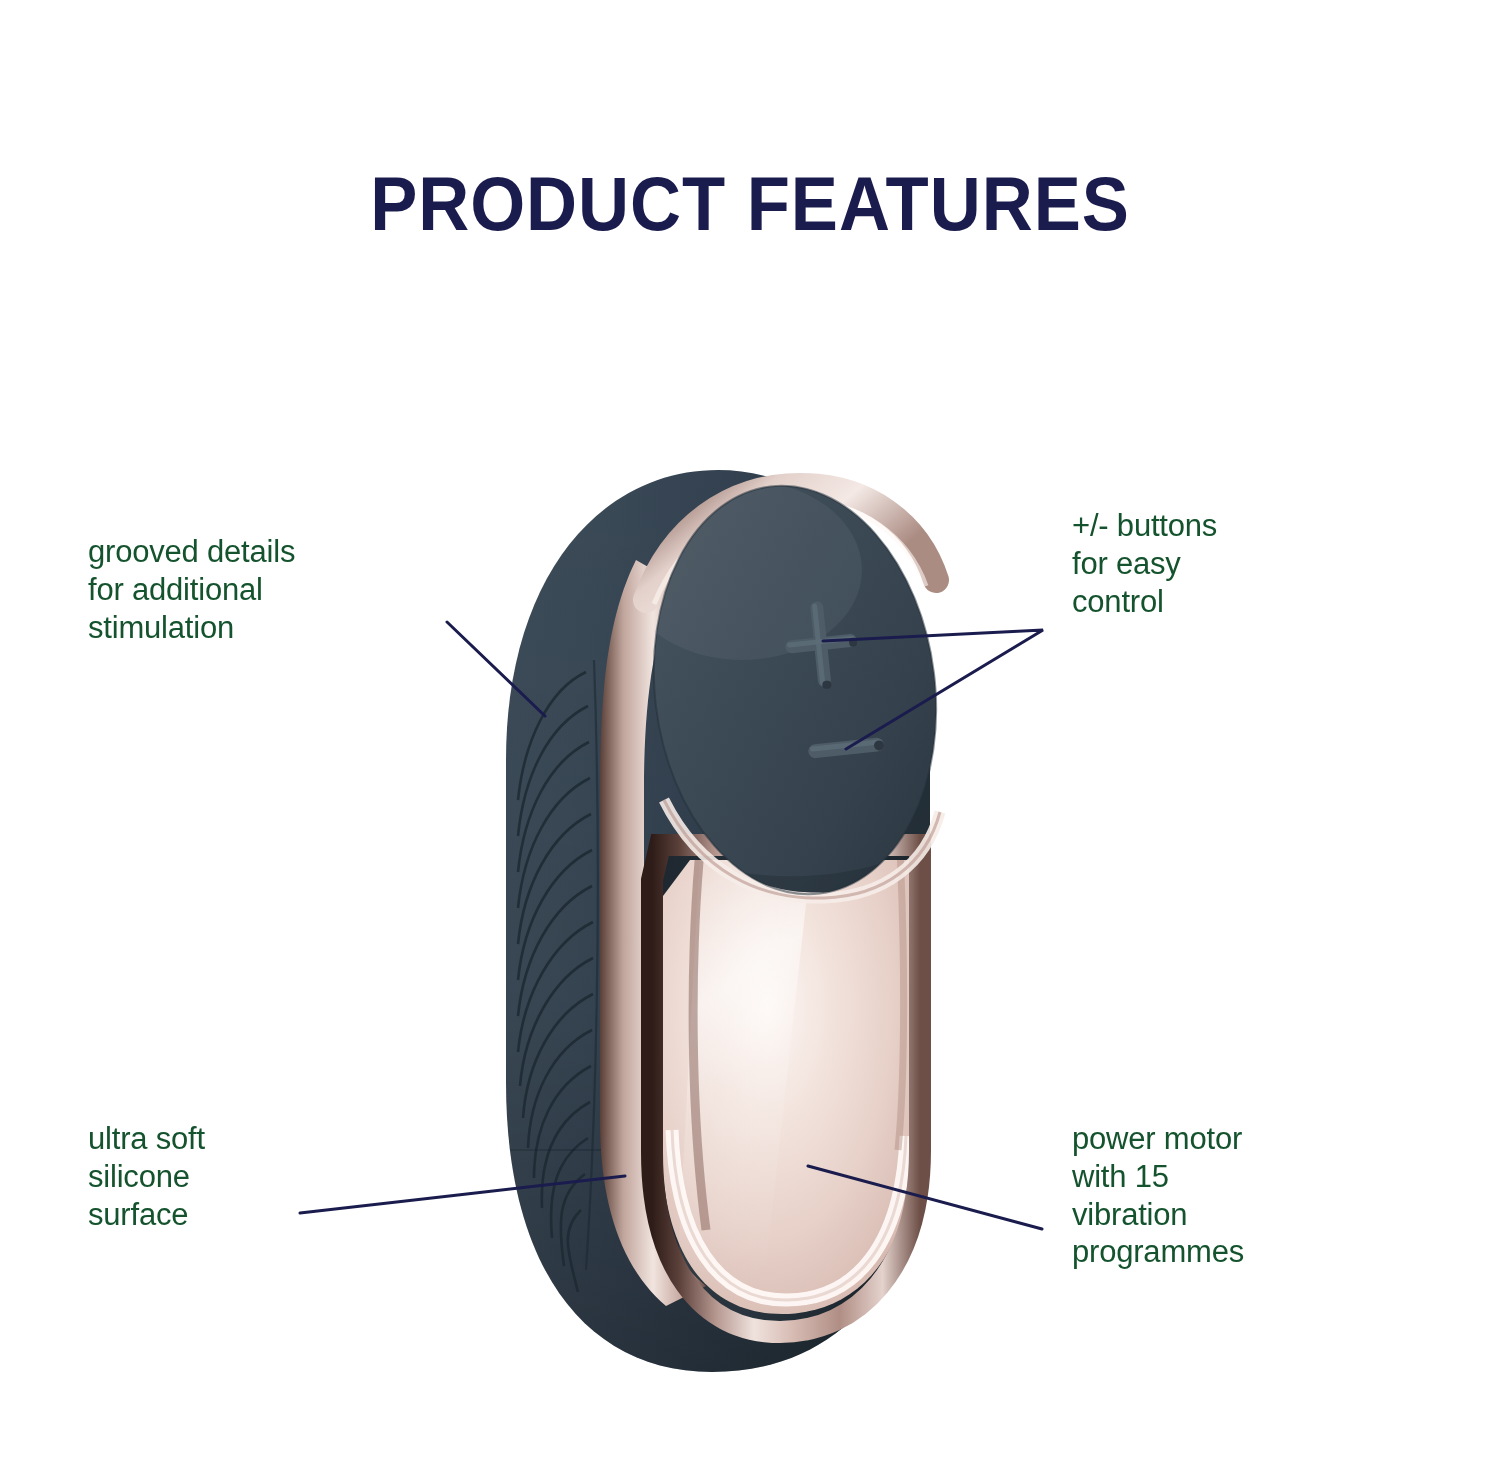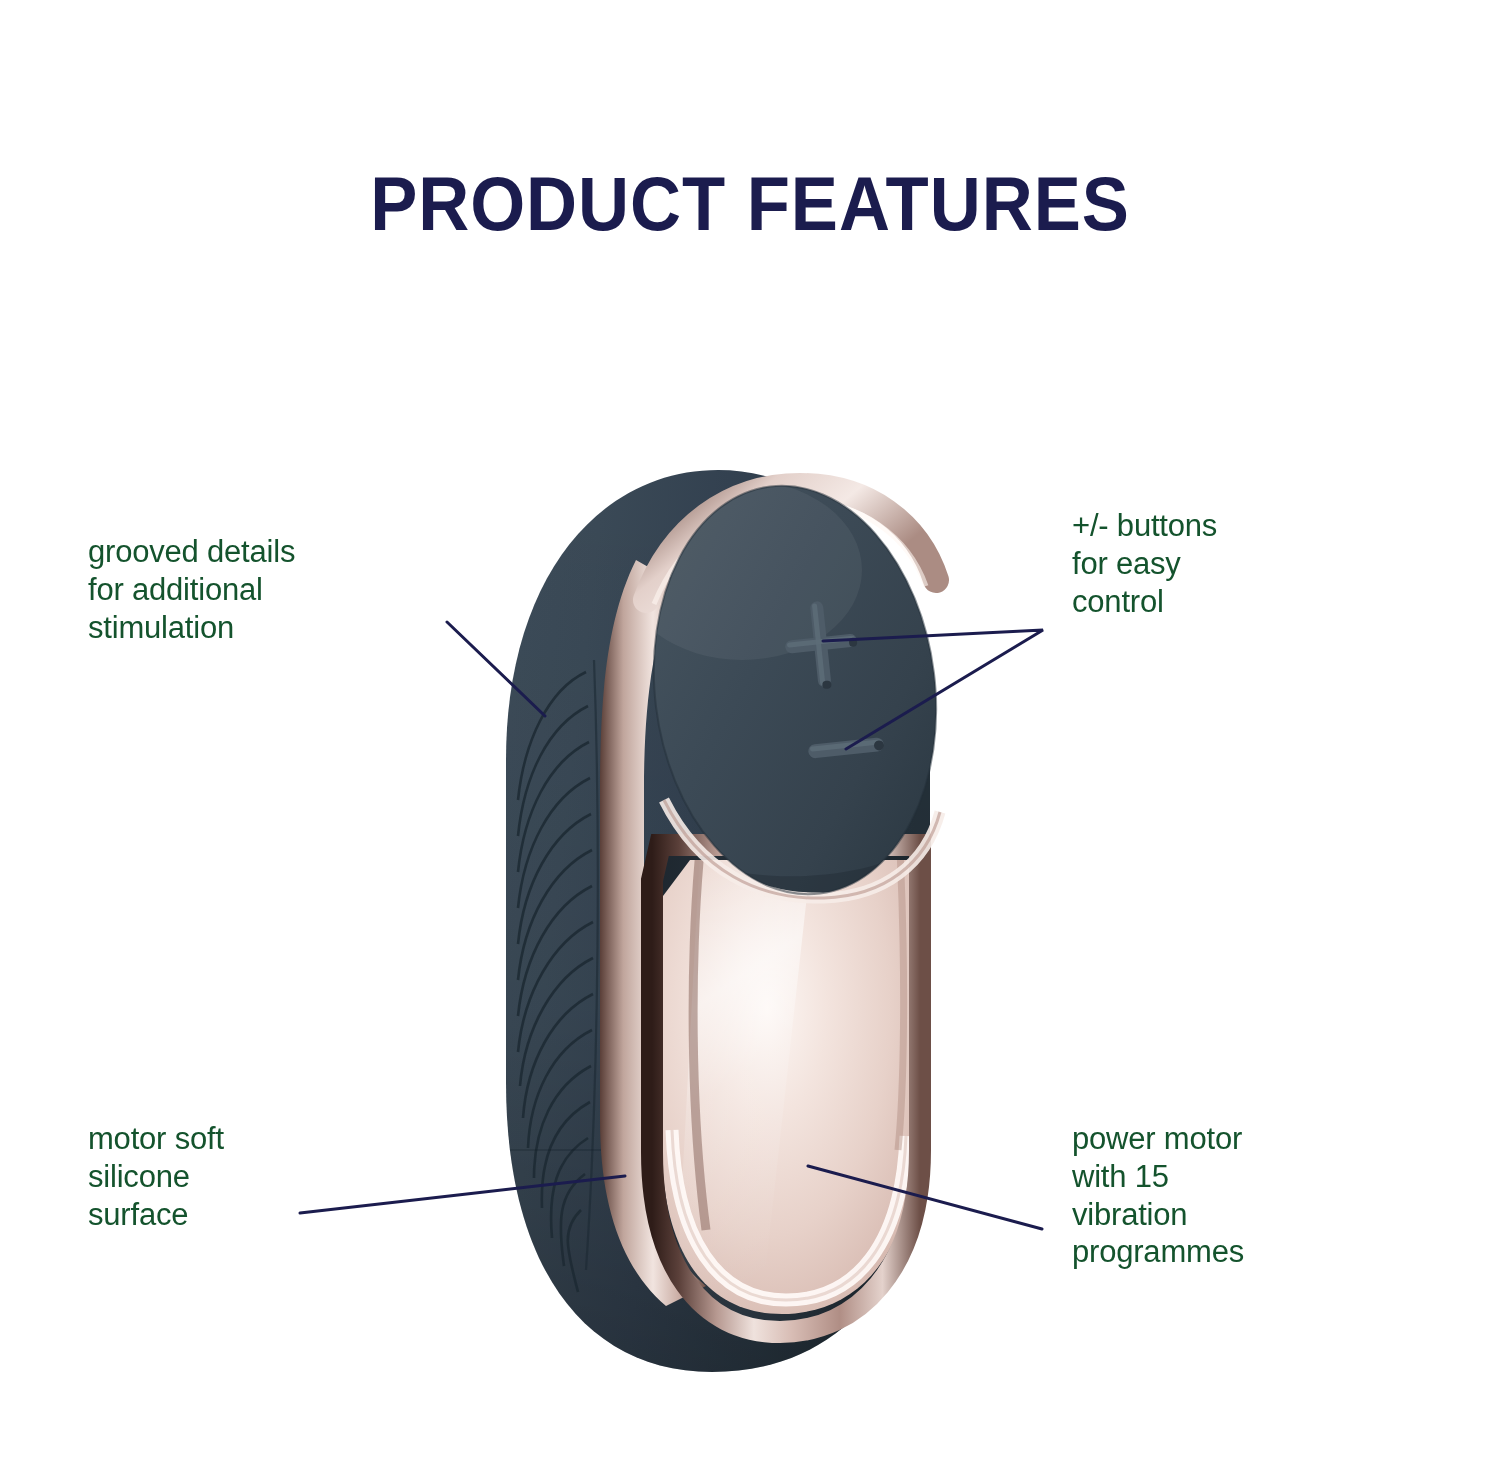--- a/index.html
+++ b/index.html
@@ -303,21 +303,21 @@
   </svg>
 
   <div class="callout" id="callout-grooved">grooved details
 for additional
 stimulation</div>
 
   <div class="callout" id="callout-buttons">+/- buttons
 for easy
 control</div>
 
-  <div class="callout" id="callout-silicone">motor soft
+  <div class="callout" id="callout-silicone">ultra soft
 silicone
 surface</div>
 
   <div class="callout" id="callout-motor">power motor
 with 15
 vibration
 programmes</div>
 
 </div>
 

